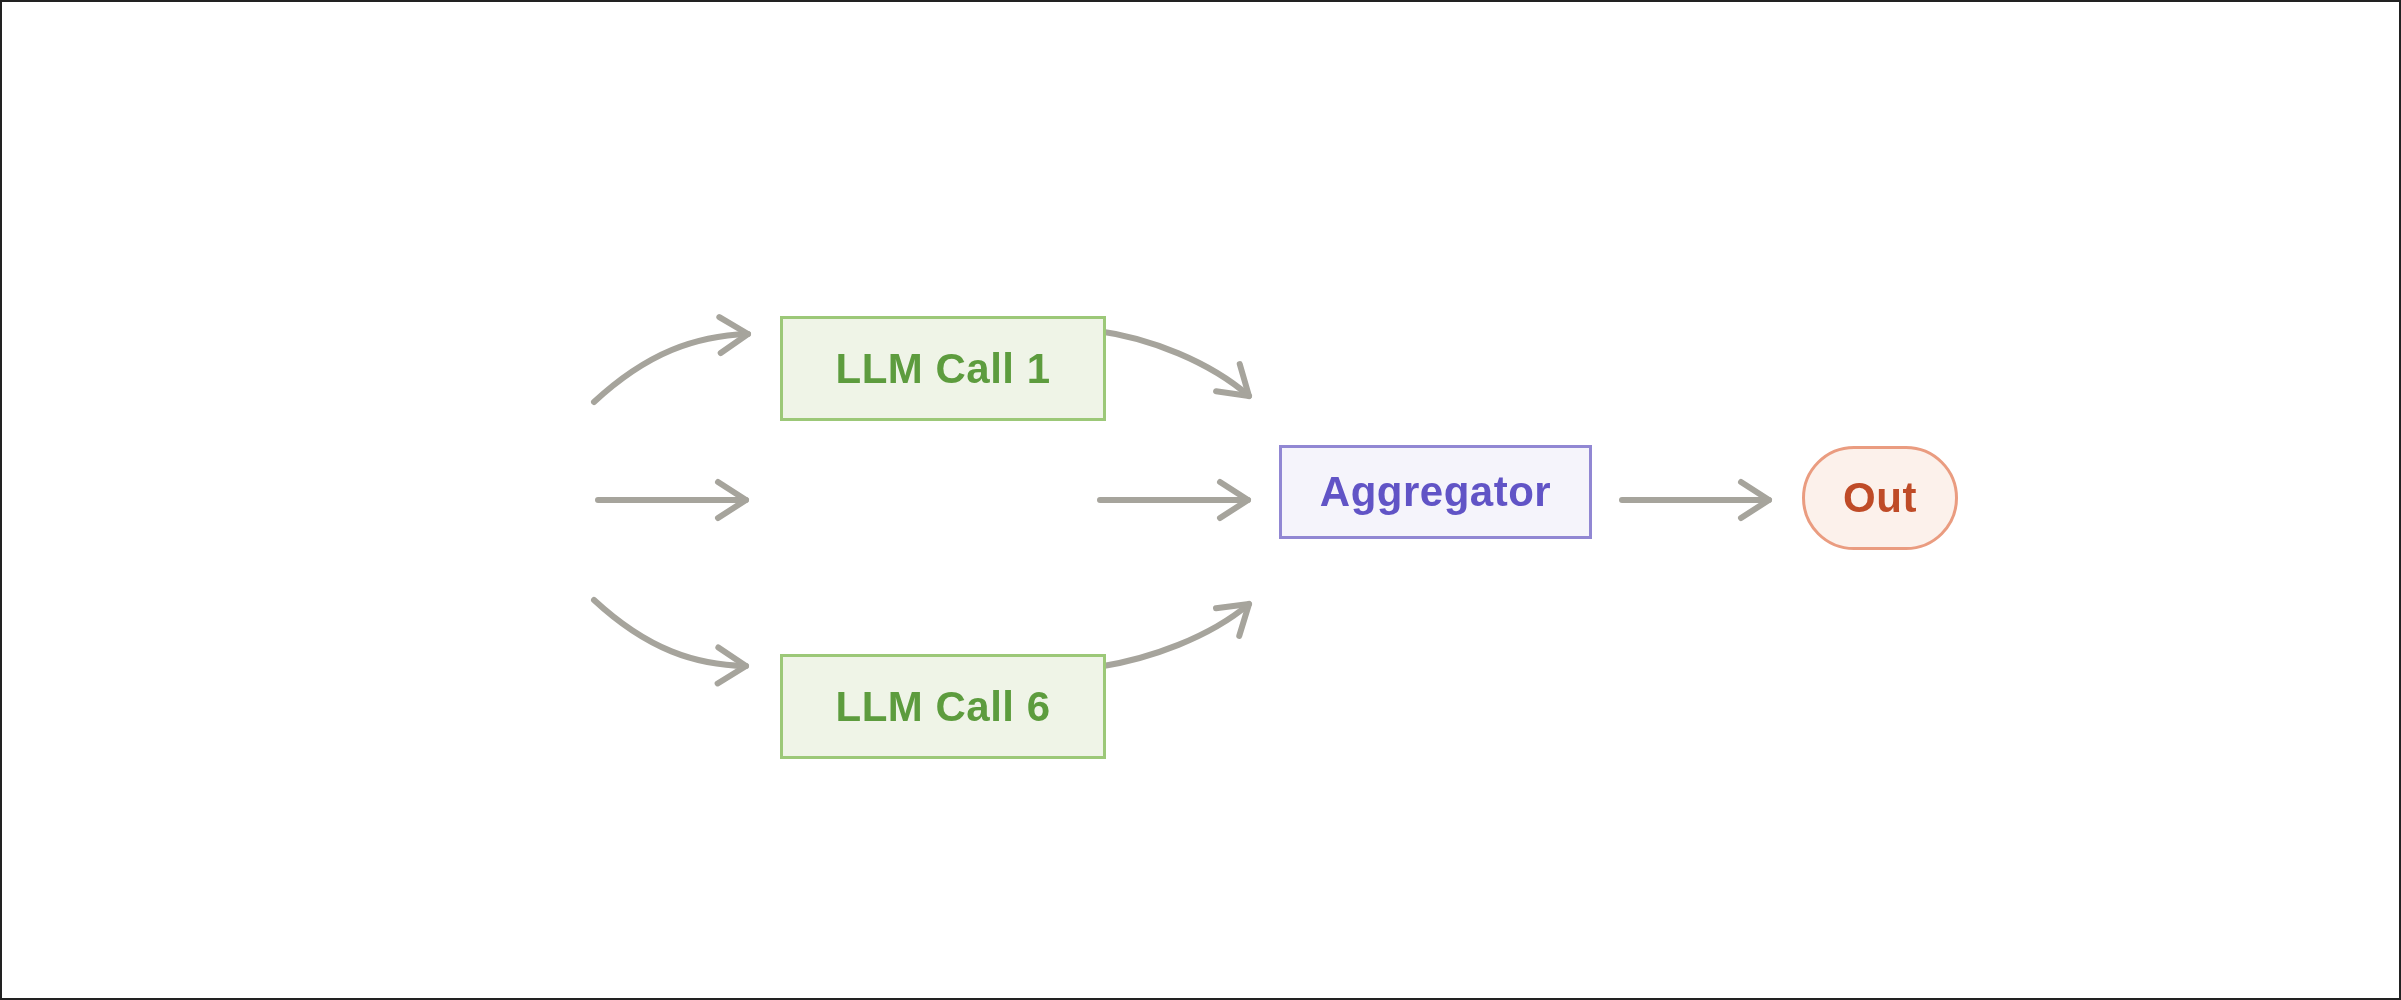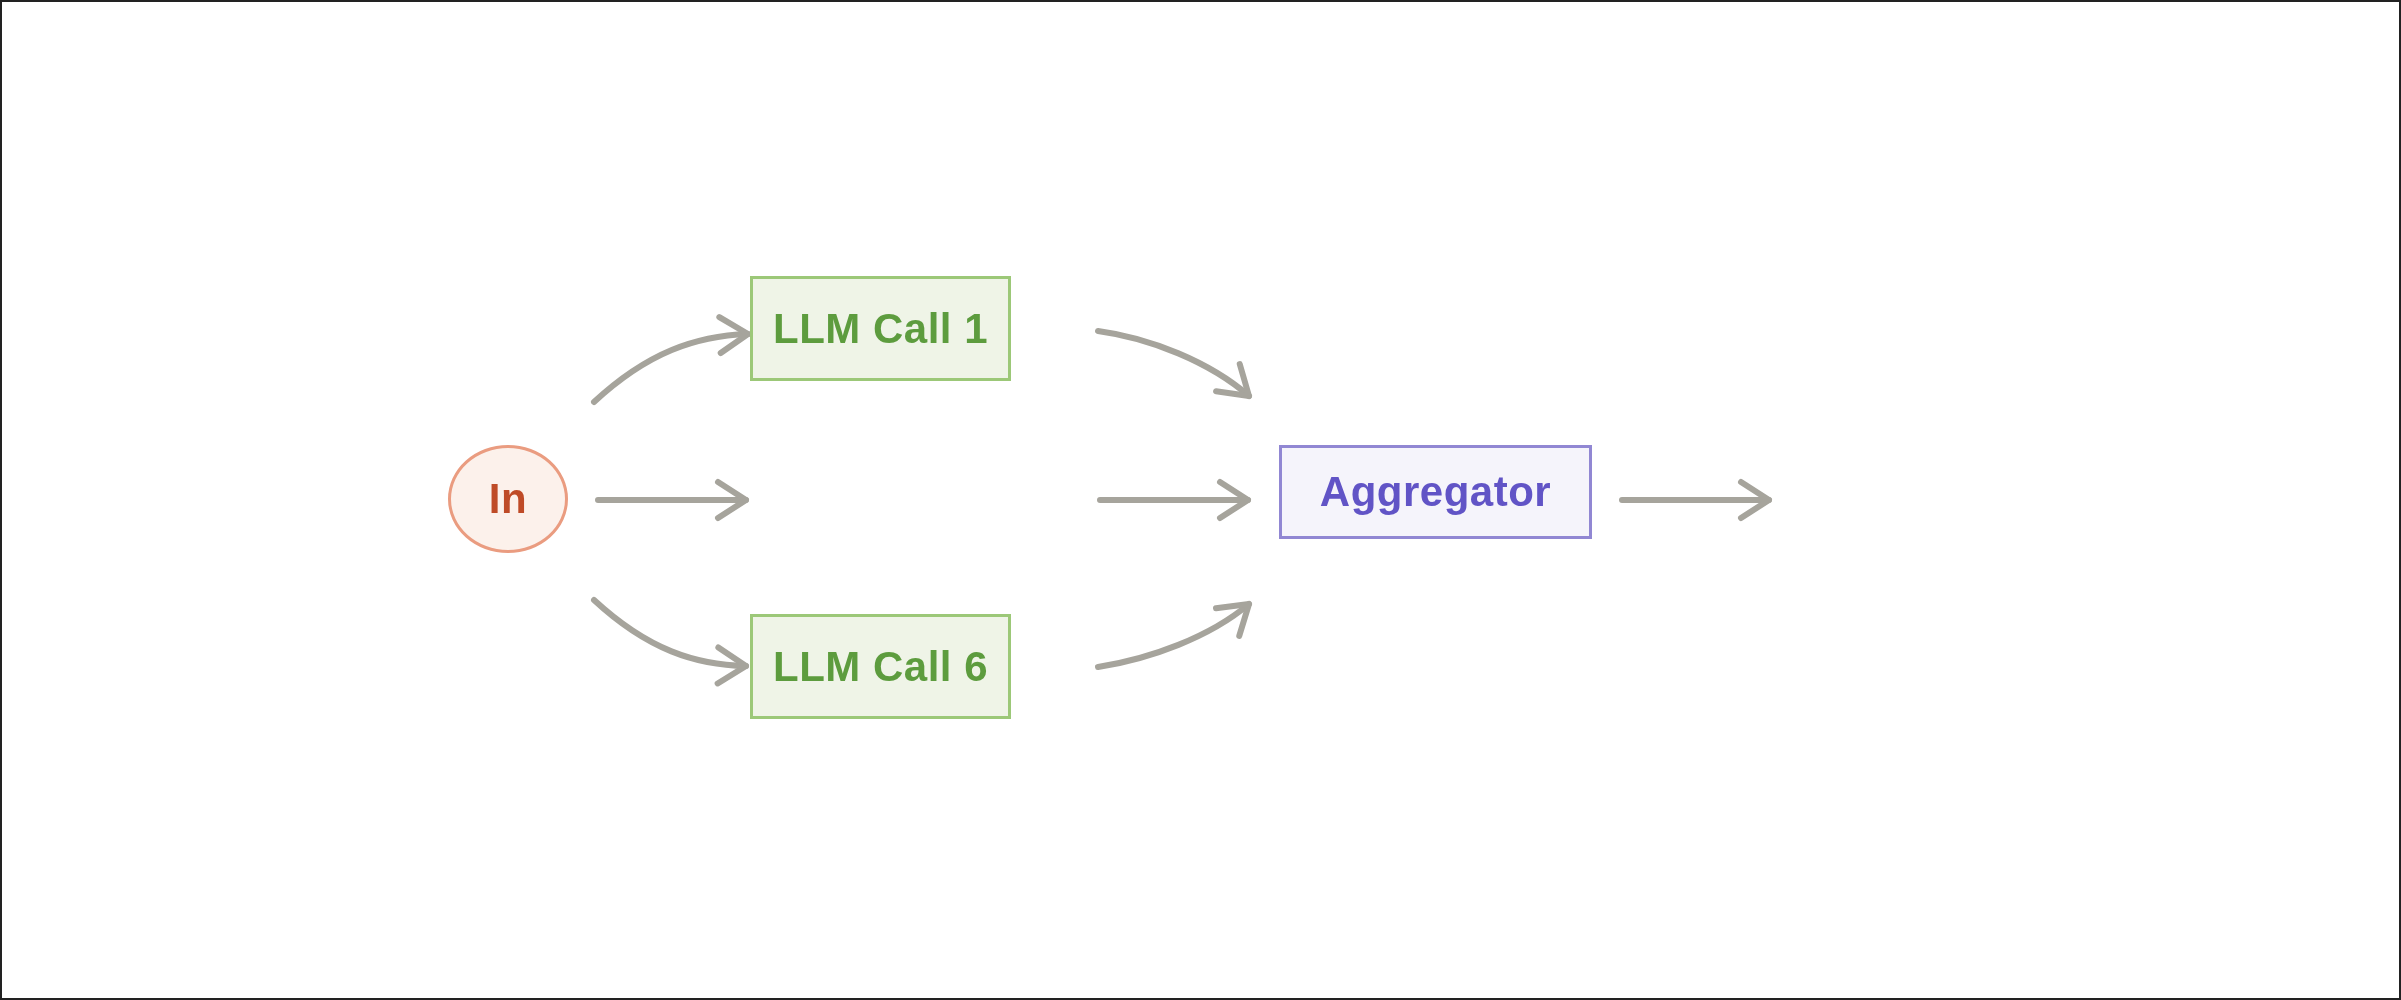--- a/index.html
+++ b/index.html
@@ -71,23 +71,24 @@
     left: 1802px;
     top: 446px;
     width: 156px;
     height: 104px;
     border-radius: 52px;
   }
   .node-llm {
     background: var(--llm-fill, #eff4e7);
     border: 3px solid var(--llm-border, #9cc878);
     color: var(--llm-text, #5d9c3e);
-    left: 750px;
-    width: 261px;
+    left: 780px;
+    width: 326px;
     height: 105px;
+    margin-top: 40px;
   }
   .node-llm1 { top: 276px; }
   .node-llm2 { top: 446px; }
   .node-llm3 { top: 614px; }
   .node-aggregator {
     background: var(--aggregator-fill, #f5f4fb);
     border: 3px solid var(--aggregator-border, #9187d3);
     color: var(--aggregator-text, #6154c6);
     left: 1279px;
     top: 445px;
@@ -113,31 +114,31 @@
     <path class="connector" d="M 598 500 L 746 500" marker-end="url(#chevron)"></path>
     <path class="connector" d="M 594 600 C 648 650, 696 665, 746 666" marker-end="url(#chevron)"></path>
 
     <path class="connector" d="M 1098 331 C 1150 338, 1210 362, 1249 396" marker-end="url(#chevron)"></path>
     <path class="connector" d="M 1100 500 L 1248 500" marker-end="url(#chevron)"></path>
     <path class="connector" d="M 1098 667 C 1150 659, 1210 637, 1249 604" marker-end="url(#chevron)"></path>
 
     <path class="connector" d="M 1622 500 L 1769 500" marker-end="url(#chevron)"></path>
   </svg>
 
-  <div class="node node-terminal node-in">
-    <span>In</span>
-  </div>
 
   <div class="node node-llm node-llm1">
     <span>LLM Call 1</span>
   </div>
 
 
   <div class="node node-llm node-llm3">
     <span>LLM Call 6</span>
   </div>
 
   <div class="node node-aggregator">
     <span>Aggregator</span>
   </div>
 
+  <div class="node node-terminal node-out">
+    <span>Out</span>
+  </div>
 
 </div>
 
 </body></html>

